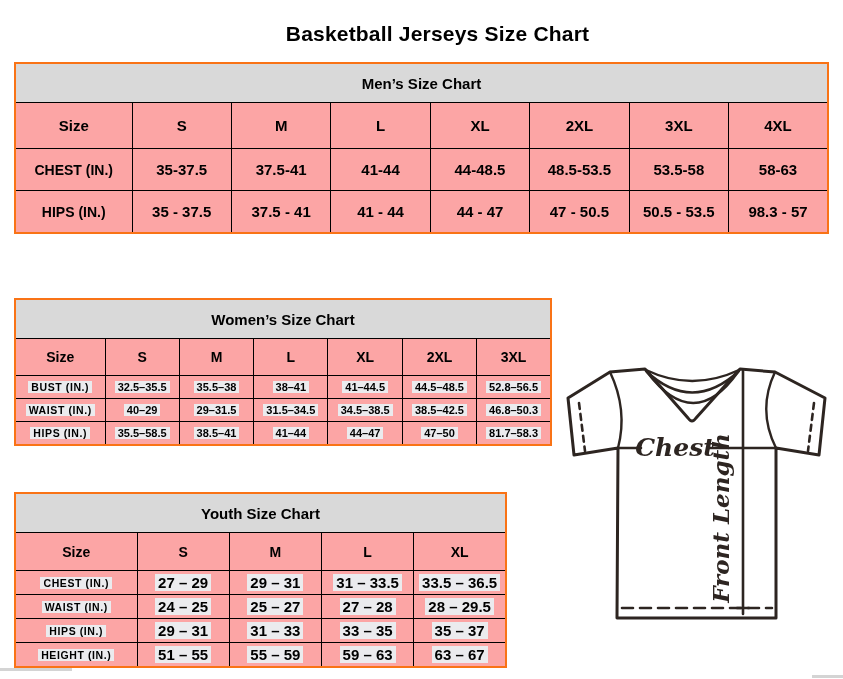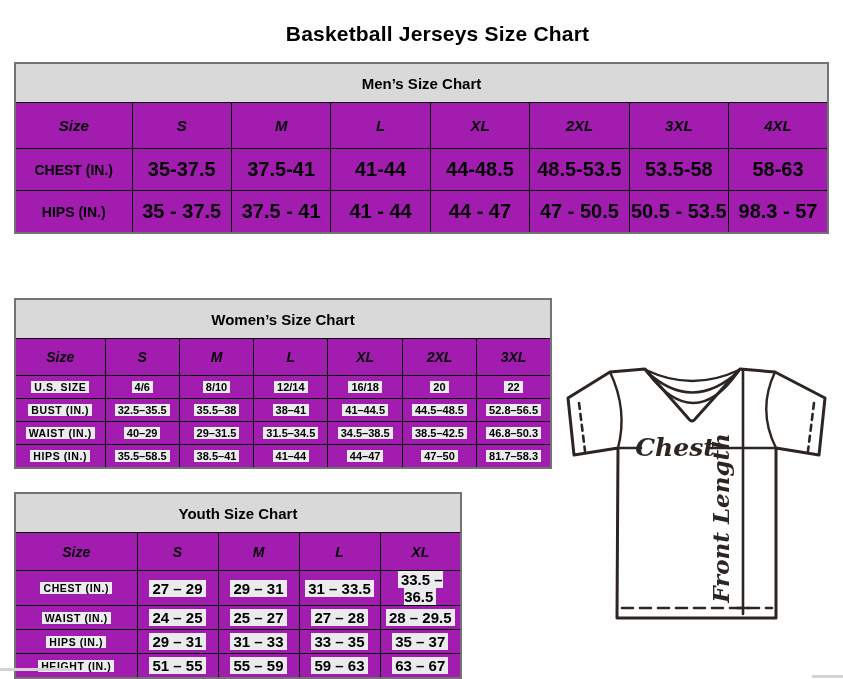--- a/index.html
+++ b/index.html
@@ -5,44 +5,44 @@
   html,body{margin:0;padding:0;background:#fff;}
   .page{
     position:relative;width:843px;height:679px;background:#ffffff;
     font-family:"Liberation Sans", sans-serif;color:#000;overflow:hidden;
   }
   .main-title{
     position:absolute;top:6px;left:0;width:100%;text-align:center;
     font-size:21px;font-weight:bold;margin:16px;letter-spacing:0.2px;
   }
   table{
-    position:absolute;border-collapse:collapse;table-layout:fixed;background:#a21caf;
-    border:2px solid #737373;
+    position:absolute;border-collapse:collapse;table-layout:fixed;background:#fca5a5;
+    border:2px solid #f97316;
   }
   th,td{border:1px solid #000;text-align:center;vertical-align:middle;padding:0;}
   th.header-bar{
     background:#d9d9d9;font-size:15px;font-weight:bold;height:38px;
   }
-  tr.cols th{font-weight:bold;font-style:italic;}
+  tr.cols th{font-weight:bold;}
   td.rowlabel{font-weight:bold;}
 
   
   .mens{left:14px;top:62px;width:815px;}
   .mens tr.cols th{height:45px;font-size:15px;}
-  .mens td{height:41px;font-size:20px;font-weight:bold;}
+  .mens td{height:41px;font-size:15px;font-weight:bold;}
   .mens td.rowlabel{font-size:14px;}
 
   
   .womens{left:14px;top:298px;width:538px;}
   .womens tr.cols th{height:36px;font-size:14px;}
   .womens td{height:22px;font-size:11px;font-weight:bold;}
   .womens td.rowlabel{font-size:10.5px;letter-spacing:0.6px;}
 
   
-  .youth{left:14px;top:492px;width:448px;}
+  .youth{left:14px;top:492px;width:493px;}
   .youth tr.cols th{height:37px;font-size:14px;}
   .youth td{height:23px;font-size:15px;font-weight:bold;}
   .youth td.rowlabel{font-size:10.5px;letter-spacing:0.6px;}
 
   .hl{background:#ebebee;padding:0 3px;}
 
   .diagram{position:absolute;left:558px;top:358px;width:285px;height:272px;}
   .diagram svg{display:block;width:100%;height:100%;}
   .measure-text{
     font-family:"DejaVu Serif","Liberation Serif",serif;
@@ -128,29 +128,20 @@
           <th>S</th>
           <th>M</th>
           <th>L</th>
           <th>XL</th>
           <th>2XL</th>
           <th>3XL</th>
         </tr>
     </thead>
     <tbody>
         <tr>
-          <td class="rowlabel"><span class="hl">U.S. SIZE</span></td>
-          <td><span class="hl">4/6</span></td>
-          <td><span class="hl">8/10</span></td>
-          <td><span class="hl">12/14</span></td>
-          <td><span class="hl">16/18</span></td>
-          <td><span class="hl">20</span></td>
-          <td><span class="hl">22</span></td>
-        </tr>
-        <tr>
           <td class="rowlabel"><span class="hl">BUST (IN.)</span></td>
           <td><span class="hl">32.5–35.5</span></td>
           <td><span class="hl">35.5–38</span></td>
           <td><span class="hl">38–41</span></td>
           <td><span class="hl">41–44.5</span></td>
           <td><span class="hl">44.5–48.5</span></td>
           <td><span class="hl">52.8–56.5</span></td>
         </tr>
         <tr>
           <td class="rowlabel"><span class="hl">WAIST (IN.)</span></td>

